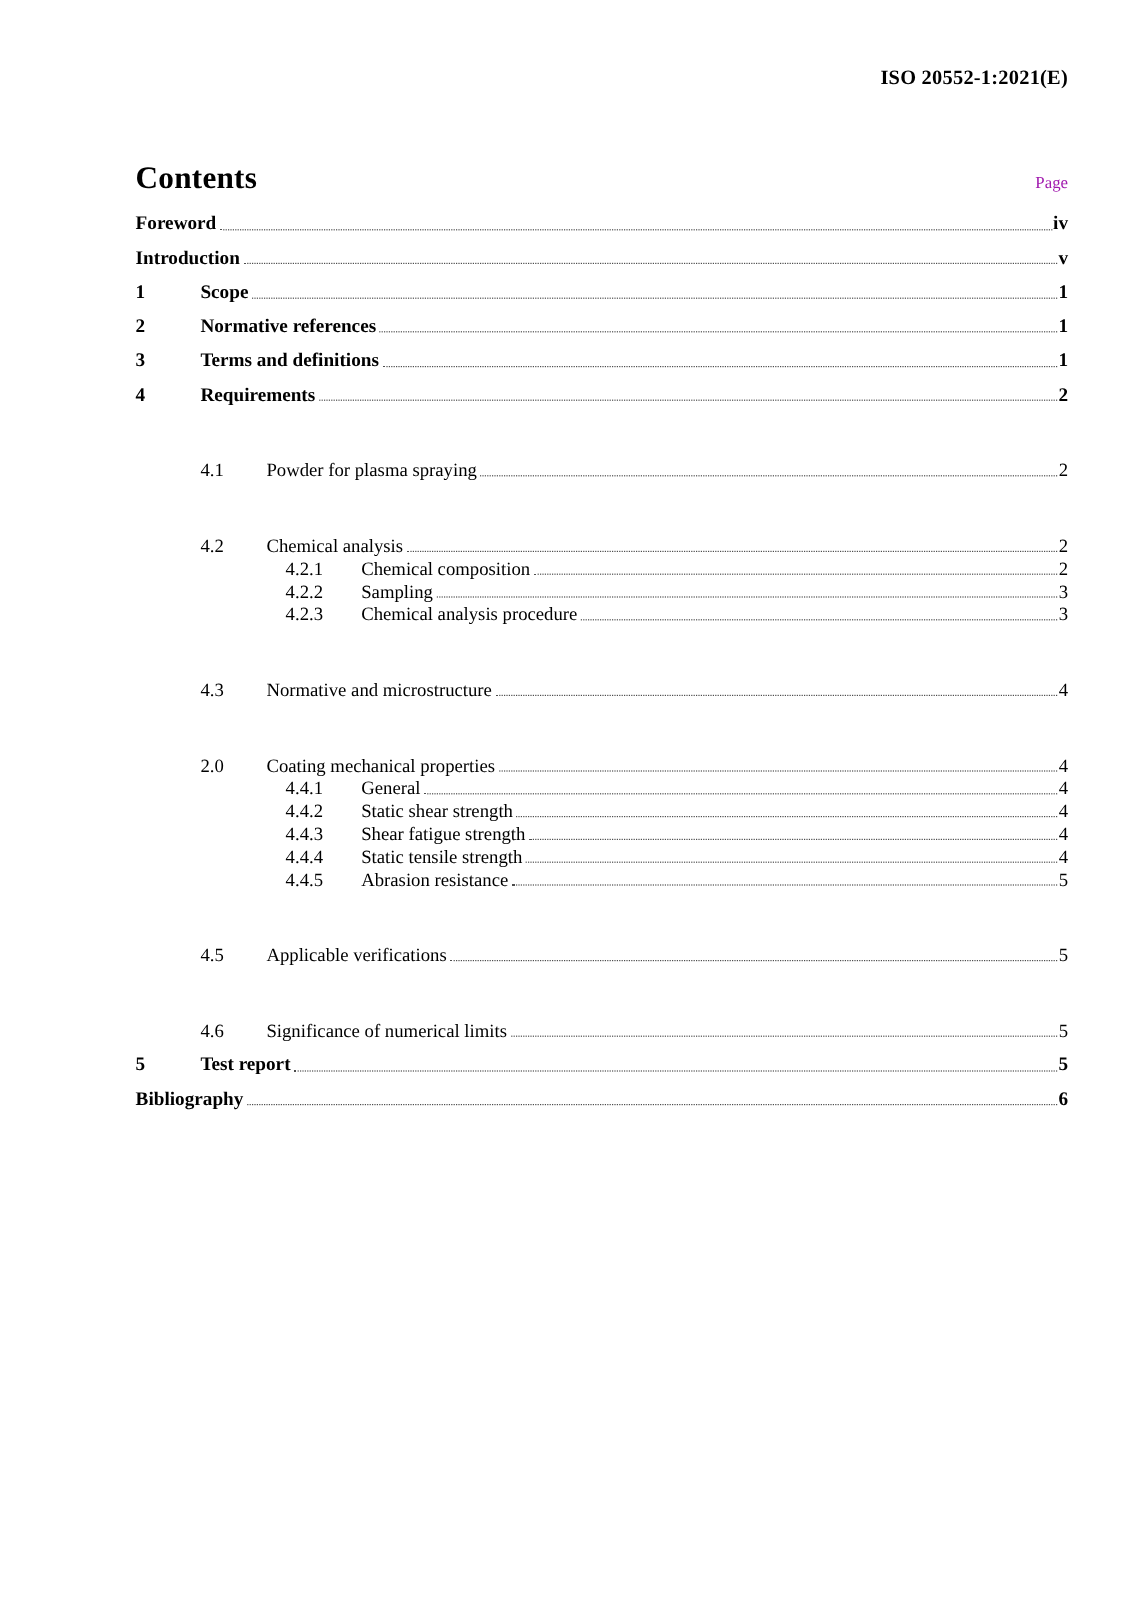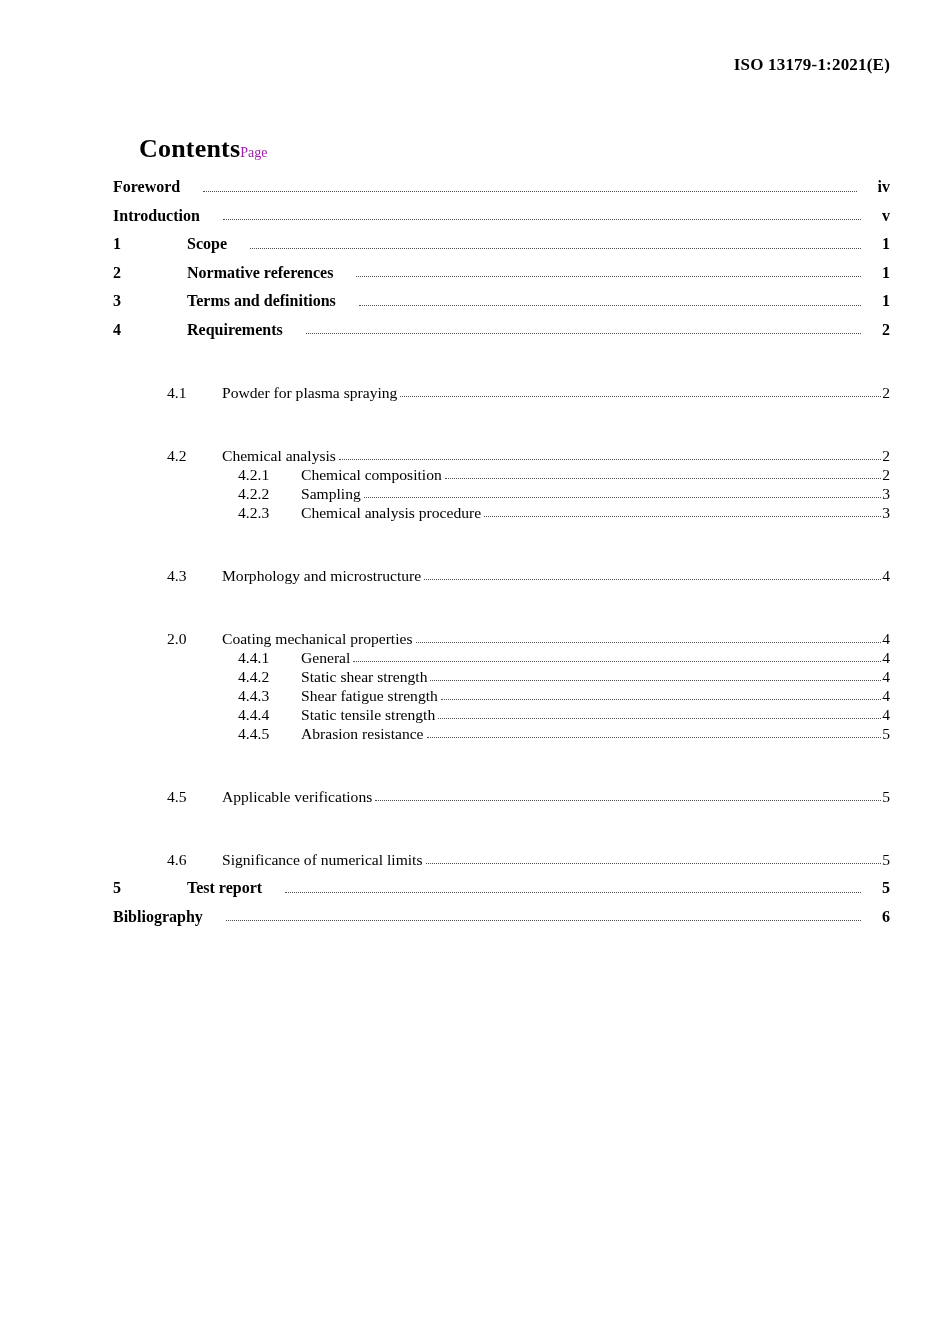--- a/index.html
+++ b/index.html
@@ -23,22 +23,22 @@
     padding-top: 55px;
     text-align: right;
     font-weight: bold;
     font-size: 17px;
     line-height: 20px;
     letter-spacing: 0.2px;
   }
   .contents-row {
     margin-top: 58px;
     display: flex;
+    justify-content: space-between;
     align-items: baseline;
-    margin-left: 26px;
   }
   .contents-title {
     font-size: 26px;
     font-weight: bold;
     line-height: 31px;
     letter-spacing: 0.2px;
   }
   .page-label {
     font-size: 14px;
     color: #a21caf;
@@ -50,21 +50,20 @@
     display: flex;
     align-items: baseline;
     font-size: 15.6px;
     line-height: 19px;
     white-space: nowrap;
   }
   .toc-row.bold {
     font-weight: bold;
     font-size: 16px;
     margin-top: 9.5px;
-    gap: 20px;
   }
   .toc-row .num { flex: 0 0 auto; }
   .toc-row.lvl0 .num { width: 54px; }
   .toc-row.lvl1 { padding-left: 54px; margin-top: 44px; }
   .toc-row.lvl1 .num { width: 55px; }
   .toc-row.lvl2 { padding-left: 109px; }
   .toc-row.lvl2 .num { width: 63px; margin-left: 16px; }
   .toc-row .label { flex: 0 0 auto; }
   .toc-row .leader {
     flex: 1 1 auto;
@@ -86,21 +85,21 @@
   }
   .copyright { font-size: 13.5px; }
   .folio { font-size: 14.5px; }
 </style>
 </head>
 <body>
 
 <div class="page">
 
   <div class="doc-header">
-    <span>ISO 13179-1:2021(E)</span>
+    <span>ISO 20552-1:2021(E)</span>
   </div>
 
   <div class="contents-row">
     <h1 class="contents-title">Contents</h1>
     <span class="page-label">Page</span>
   </div>
 
   <div class="toc-list">
       <div class="toc-row lvl0 bold">
         <span class="label">Foreword</span>
@@ -161,21 +160,21 @@
         <span class="pg">3</span>
       </div>
       <div class="toc-row lvl2">
         <span class="num">4.2.3</span>
         <span class="label">Chemical analysis procedure</span>
         <span class="leader"></span>
         <span class="pg">3</span>
       </div>
       <div class="toc-row lvl1">
         <span class="num">4.3</span>
-        <span class="label">Morphology and microstructure</span>
+        <span class="label">Normative and microstructure</span>
         <span class="leader"></span>
         <span class="pg">4</span>
       </div>
       <div class="toc-row lvl1">
         <span class="num">2.0</span>
         <span class="label">Coating mechanical properties</span>
         <span class="leader"></span>
         <span class="pg">4</span>
       </div>
       <div class="toc-row lvl2">

